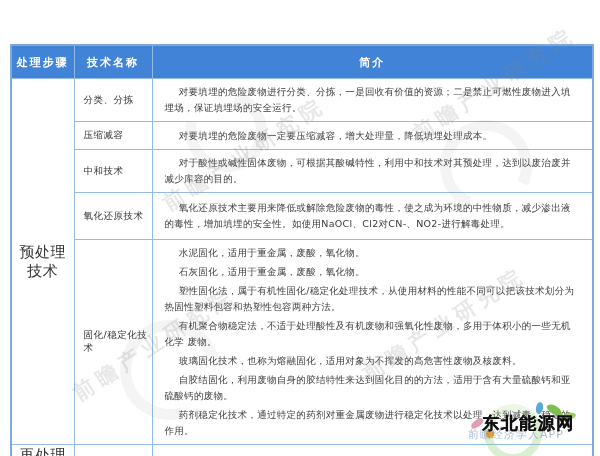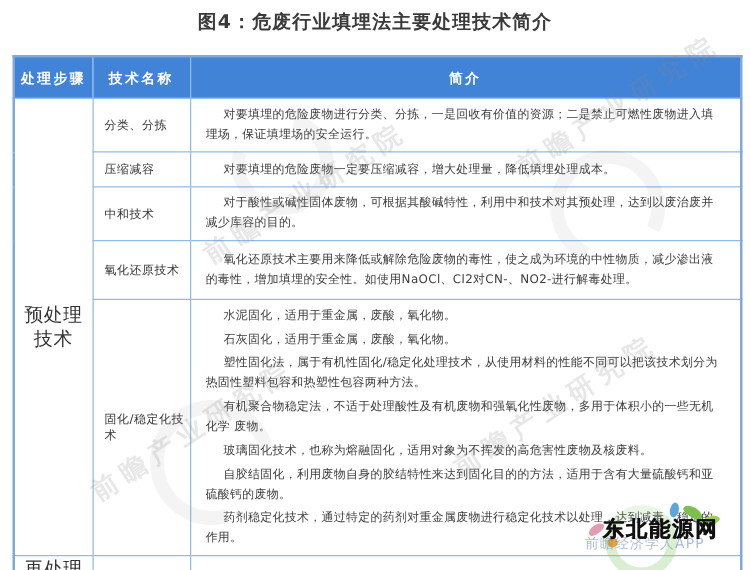--- a/index.html
+++ b/index.html
@@ -90,21 +90,20 @@
     position:absolute;left:20px;top:10px;
     font-size:17px;font-weight:800;color:#101010;letter-spacing:1.5px;
     text-shadow:0.5px 0 0 #101010;white-space:nowrap;
   }
 </style>
 </head>
 <body>
 
 <div class="page">
 
-  <div class="fig-title">图4：危废行业填埋法主要处理技术简介</div>
 
   <table class="tbl">
     <colgroup>
         <col class="c1">
         <col class="c2">
         <col class="c3">
       </colgroup>
     <thead>
       <tr>
         <th>处理步骤</th>

